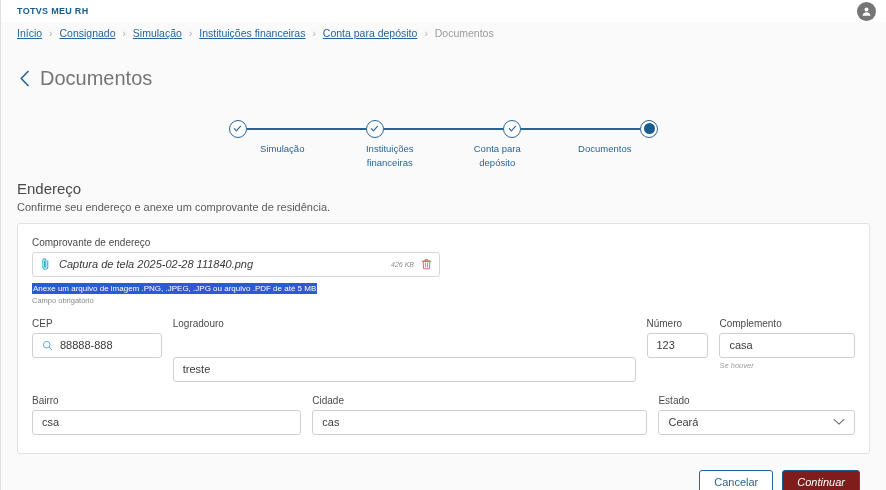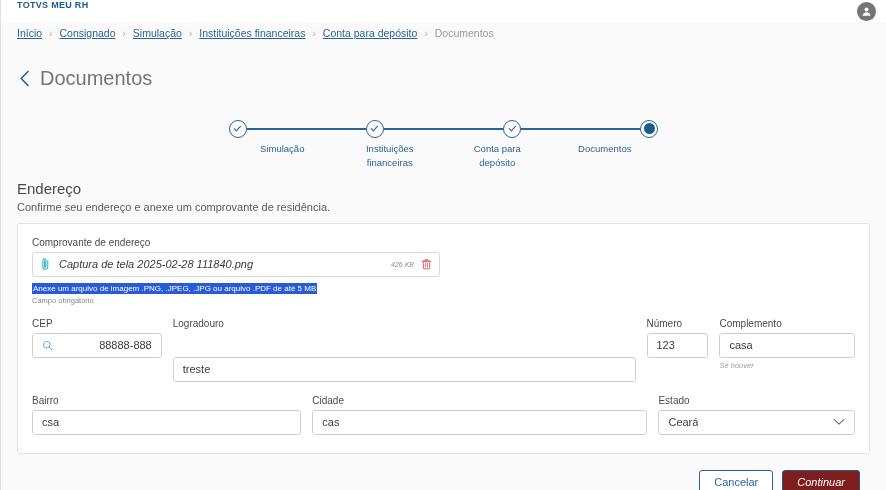--- a/index.html
+++ b/index.html
@@ -10,21 +10,21 @@
     font-family: "Liberation Sans", sans-serif;
     overflow: hidden;
   }
   body { border-left: 1px solid #e0e0e0; }
 
   
   .topbar {
     height: 22px;
     background: #fff;
     display: flex;
-    align-items: flex-start;
+    align-items: center;
     padding: 0 10px 0 16px;
     position: relative;
   }
   .brand {
     font-size: 9px;
     font-weight: bold;
     color: #1a5c8e;
     letter-spacing: .3px;
   }
   .avatar-wrap {
@@ -211,21 +211,20 @@
   .input {
     height: 25px;
     border: 1px solid #cfcfcf;
     border-radius: 3px;
     background: #fff;
     display: flex;
     align-items: center;
     padding: 0 9px;
     font-size: 11px;
     color: #3a3a3a;
-    justify-content: space-between;
   }
   .input .val { white-space: nowrap; overflow: hidden; }
   .input .search-icon { margin-right: 7px; display:flex; }
   .input.select { justify-content: space-between; cursor: pointer; }
   .sub-hint {
     font-size: 7.5px;
     color: #9a9a9a;
     font-style: italic;
     margin-top: 3px;
   }

